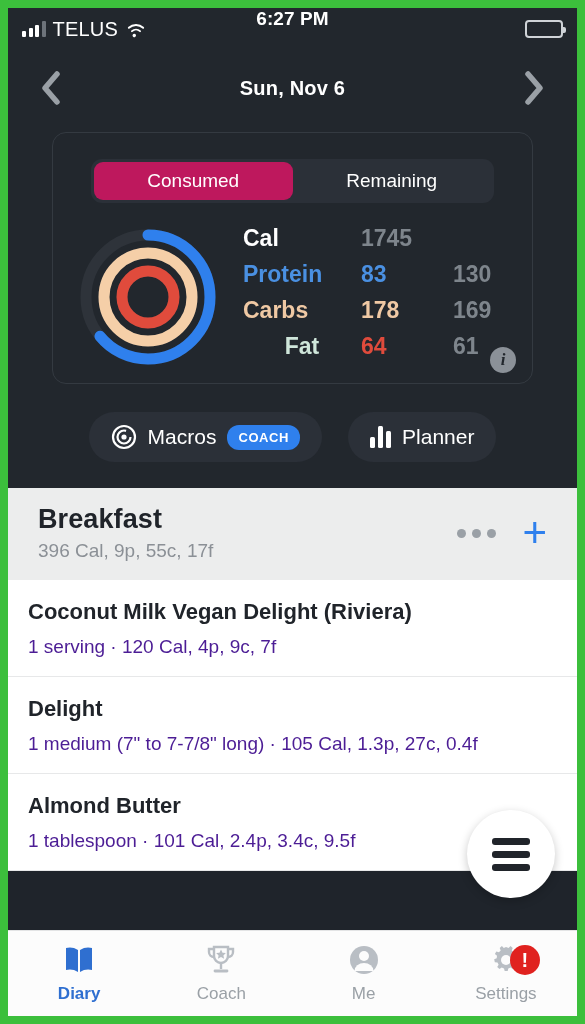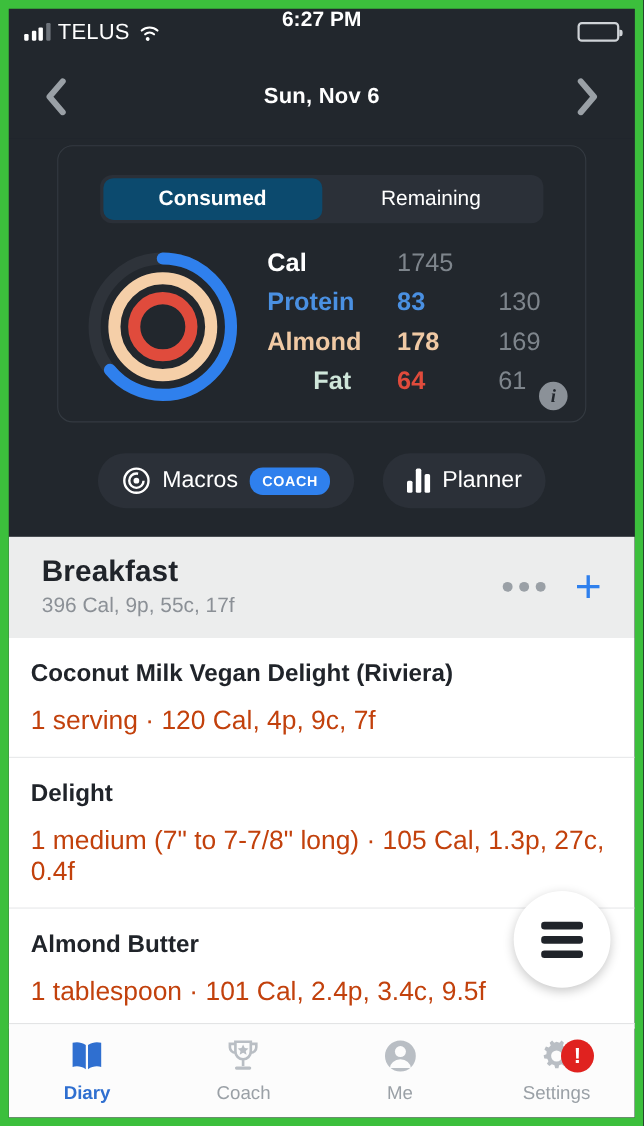--- a/index.html
+++ b/index.html
@@ -83,38 +83,38 @@
     border-radius:11px;
     display:flex;
     padding:3px;
     height:44px;
   }
   .seg {
     flex:1; display:flex; align-items:center; justify-content:center;
     font-size:19px; color:#fff; font-weight:400;
     border-radius:9px; cursor:pointer;
   }
-  .seg.active { background:#0c4a6e; font-weight:700; }
+  .seg.active { background:#be185d; font-weight:400; }
 
   .macro-area {
     display:flex; align-items:center;
     padding:14px 0 0 0;
   }
   .rings { width:190px; display:flex; justify-content:center; }
   .rings svg { width:140px; height:140px; display:block; }
 
   .macro-table { flex:1; padding-right:30px; }
   .mrow {
     display:flex; align-items:baseline;
     height:36px;
     font-size:23px; font-weight:700;
   }
   .m-label { width:118px; }
   .m-val   { width:92px; }
-  .m-goal  { color:#7e858c; font-weight:400; }
+  .m-goal  { color:#7e858c; font-weight:700; }
   .lbl-cal { color:#fff; }
   .lbl-pro { color:#4a90e2; }
   .lbl-car { color:#f0c9a4; }
   .lbl-fat { color:#cfe6da;text-align:center; }
   .val-cal { color:#fff; }
   .val-pro { color:#4a90e2; }
   .val-car { color:#f0c9a4; }
   .val-fat { color:#e04b3c; }
 
   .info-icon {
@@ -166,21 +166,21 @@
   .dots { display:flex; gap:6px; cursor:pointer; }
   .dots i { width:9px; height:9px; border-radius:50%; background:#9aa0a6; display:block; }
   .plus { color:#2f80ed; font-size:42px; line-height:28px; font-weight:400; cursor:pointer; }
 
   .food-list { background:#fff; }
   .food-item {
     padding:19px 20px 18px;
     border-bottom:1px solid #e7e8e9;
   }
   .food-name { font-size:22px; font-weight:700; color:#20242a; }
-  .food-detail { font-size:24px; color:#c2410c; margin-top:17px; }
+  .food-detail { font-size:19px; color:#4c1d95; margin-top:11px; }
 
   .fab {
     position:absolute; right:22px; bottom:118px;
     width:88px; height:88px; border-radius:50%;
     background:#fff;
     box-shadow:0 3px 10px rgba(0,0,0,.22);
     display:flex; align-items:center; justify-content:center;
     flex-direction:column; gap:6px;
     cursor:pointer;
   }
@@ -278,21 +278,21 @@
           <div class="mrow">
             <span class="m-label lbl-cal">Cal</span>
             <span class="m-goal">1745</span>
           </div>
           <div class="mrow">
             <span class="m-label lbl-pro">Protein</span>
             <span class="m-val val-pro">83</span>
             <span class="m-goal">130</span>
           </div>
           <div class="mrow">
-            <span class="m-label lbl-car">Almond</span>
+            <span class="m-label lbl-car">Carbs</span>
             <span class="m-val val-car">178</span>
             <span class="m-goal">169</span>
           </div>
           <div class="mrow">
             <span class="m-label lbl-fat">Fat</span>
             <span class="m-val val-fat">64</span>
             <span class="m-goal">61</span>
           </div>
         </div>
       </div>

